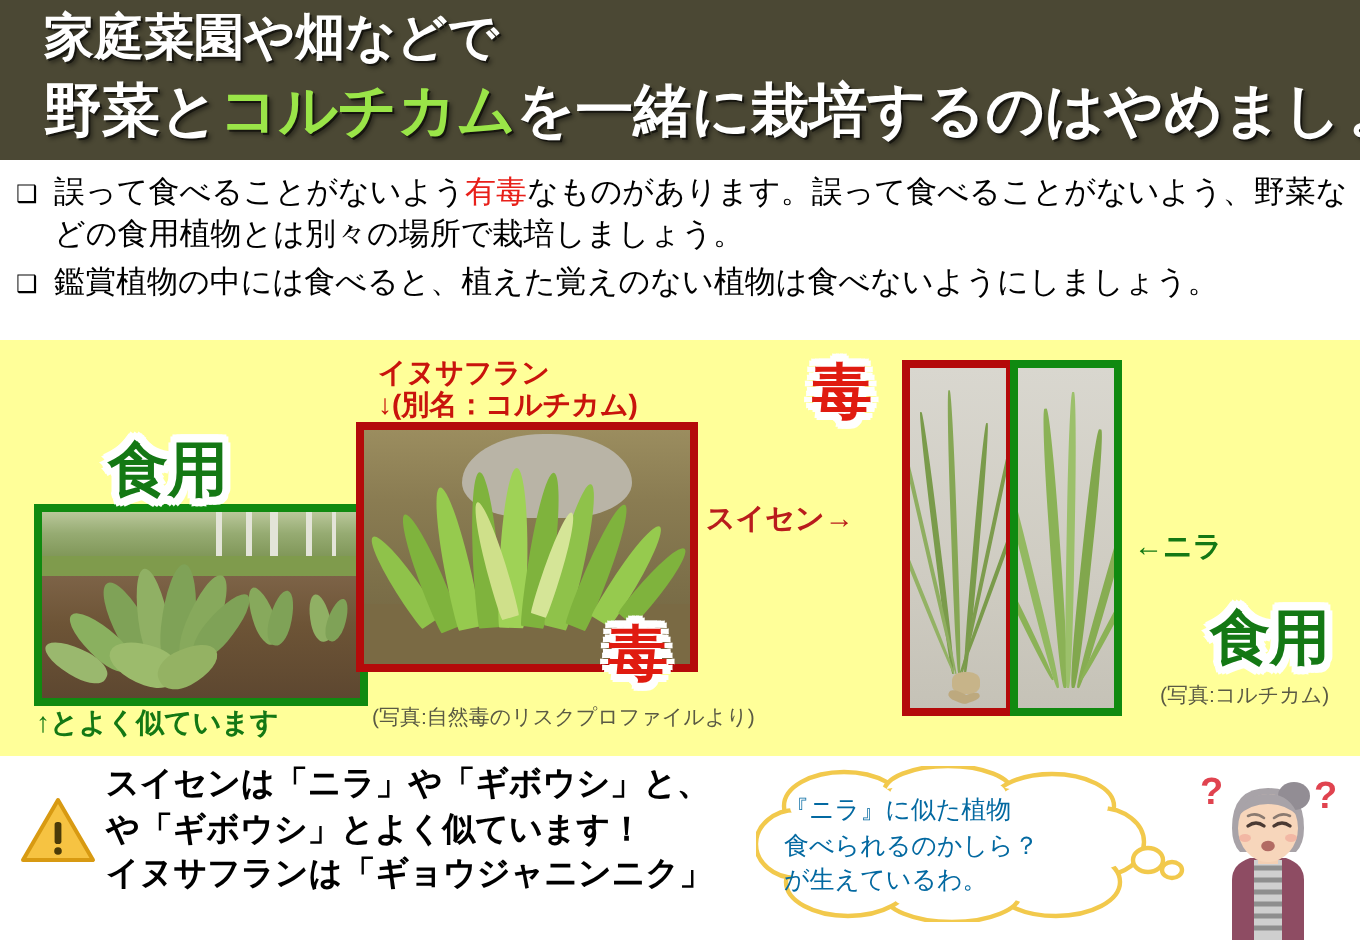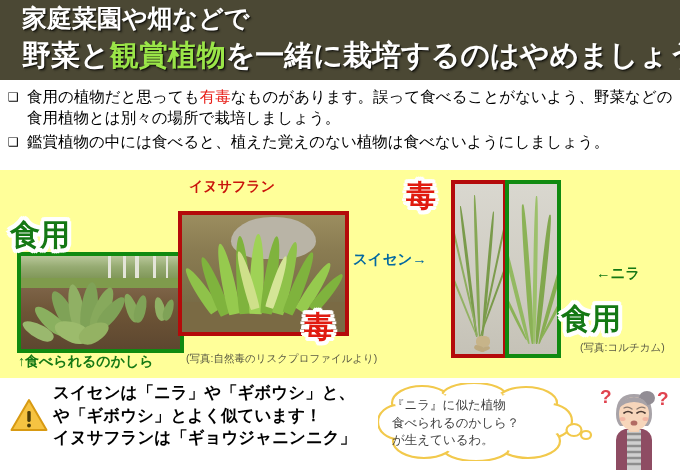--- a/index.html
+++ b/index.html
@@ -58,72 +58,72 @@
   .pr-bg{position:absolute;inset:0;background:linear-gradient(180deg,#d9d7cf 0%,#cfccc2 60%,#c5c2b7 100%);}
   .blade{position:absolute;background:#7a9b4b;transform-origin:bottom center;border-radius:40%;}
   .root{position:absolute;background:#c7b489;border-radius:40%;}
 
   
   .ovl{position:absolute;white-space:nowrap;font-weight:bold;}
   .tag-edible{font-size:30px;color:#147814;
     text-shadow:
       -3px -3px 0 #fff, 3px -3px 0 #fff, -3px 3px 0 #fff, 3px 3px 0 #fff,
       -4px 0 0 #fff, 4px 0 0 #fff, 0 -4px 0 #fff, 0 4px 0 #fff,
-      -2px -4px 0 #fff, 2px -4px 0 #fff, -2px 4px 0 #fff, 2px 4px 0 #fff;}
+      -2px -4px 0 #fff, 2px -4px 0 #fff, -2px 4px 0 #fff, 2px 4px 0 #fff; margin-left: 44px;}
   .tag-poison{font-size:30px;color:#e01b10;
     text-shadow:
       -3px -3px 0 #fff, 3px -3px 0 #fff, -3px 3px 0 #fff, 3px 3px 0 #fff,
       -4px 0 0 #fff, 4px 0 0 #fff, 0 -4px 0 #fff, 0 4px 0 #fff,
       -2px -4px 0 #fff, 2px -4px 0 #fff, -2px 4px 0 #fff, 2px 4px 0 #fff;}
 
   .lbl-edible-left{left:10px;top:215px;}
   .lbl-poison-mid{left:304px;top:307px;}
   .lbl-poison-right{left:406px;top:176px;}
   .lbl-edible-right{left:561px;top:299px;}
 
   .ttl-inusafuran{position:absolute;left:189px;top:178px;font-size:14px;font-weight:bold;color:#c9140c;
      line-height:16px;white-space:nowrap;letter-spacing:0px;}
-  .arw-suisen{position:absolute;left:353px;top:250px;font-size:14.5px;font-weight:bold;color:#0369a1;white-space:nowrap;}
-  .arw-nira{position:absolute;left:596px;top:264px;font-size:14.5px;font-weight:bold;color:#147814;white-space:nowrap;}
+  .arw-suisen{position:absolute;left:353px;top:250px;font-size:14.5px;font-weight:bold;color:#b91c1c;white-space:nowrap;}
+  .arw-nira{position:absolute;left:567px;top:264px;font-size:14.5px;font-weight:bold;color:#147814;white-space:nowrap;}
   .arw-gyouja{position:absolute;left:18px;top:353px;font-size:14px;font-weight:bold;color:#147814;white-space:nowrap;}
 
   .cap{position:absolute;font-size:10.5px;color:#5a5a44;white-space:nowrap;}
   .cap-mid{left:186px;top:352px;}
   .cap-right{left:580px;top:341px;}
 
   
   .bottom{position:absolute;left:0;top:378px;width:680px;height:95px;background:#fff;}
   .warn-tri{position:absolute;left:10px;top:398px;width:38px;height:34px;}
   .warn-text{position:absolute;left:53px;top:381px;font-size:16.5px;font-weight:bold;color:#000;line-height:22.5px;white-space:nowrap;}
 
   .bubble{position:absolute;left:378px;top:383px;width:218px;height:78px;}
   .bubble svg{position:absolute;left:0;top:0;}
-  .bubble-text{position:absolute;left:14px;top:14px;width:196px;font-size:12.5px;color:#404040;line-height:17.5px;}
+  .bubble-text{position:absolute;left:14px;top:14px;width:196px;font-size:12.5px;color:#0369a1;line-height:17.5px;}
 
   .granny{position:absolute;left:603px;top:388px;width:62px;height:82px;}
   .qmark{position:absolute;font-size:19px;font-weight:bold;color:#e0434f;}
   .qm-l{left:600px;top:386px;}
   .qm-r{left:657px;top:388px;}
 
   .ministry{position:absolute;left:285px;top:451px;height:19px;white-space:nowrap;font-size:14px;color:#4a4a4a;font-weight:bold;}
 </style>
 </head>
 <body>
 
 <div id="poster">
 
   <div class="header">
     <div class="hdr-line hdr-line1">家庭菜園や畑などで</div>
-    <div class="hdr-line hdr-line2"><span>野菜と</span><span class="hl-green">観賞植物</span><span>を一緒に栽培するのはやめましょう！</span></div>
+    <div class="hdr-line hdr-line2"><span>野菜と</span><span class="hl-green">コルチカム</span><span>を一緒に栽培するのはやめましょう！</span></div>
   </div>
 
   <div class="bullets">
     <div class="bullet b1">
       <span class="mark">❑</span>
-      <span class="btxt"><span>食用の植物だと思っても</span><span class="red">有毒</span><span>なものがあります。誤って食べることがないよう、野菜などの食用植物とは別々の場所で栽培しましょう。</span></span>
+      <span class="btxt"><span>誤って食べることがないよう</span><span class="red">有毒</span><span>なものがあります。誤って食べることがないよう、野菜などの食用植物とは別々の場所で栽培しましょう。</span></span>
     </div>
     <div class="bullet b2">
       <span class="mark">❑</span>
       <span class="btxt">鑑賞植物の中には食べると、植えた覚えのない植物は食べないようにしましょう。</span>
     </div>
   </div>
 
   <div class="ypanel"></div>
 
   <div class="frame green ph-left">
@@ -201,24 +201,25 @@
     </div>
   </div>
 
   <div class="ovl tag-edible lbl-edible-left">食用</div>
   <div class="ovl tag-poison lbl-poison-mid">毒</div>
   <div class="ovl tag-poison lbl-poison-right">毒</div>
   <div class="ovl tag-edible lbl-edible-right">食用</div>
 
   <div class="ttl-inusafuran">
     <div>イヌサフラン</div>
+    <div>↓(別名：コルチカム)</div>
   </div>
   <div class="arw-suisen">スイセン→</div>
   <div class="arw-nira">←ニラ</div>
-  <div class="arw-gyouja">↑食べられるのかしら</div>
+  <div class="arw-gyouja">↑とよく似ています</div>
 
   <div class="cap cap-mid">(写真:自然毒のリスクプロファイルより)</div>
   <div class="cap cap-right">(写真:コルチカム)</div>
 
   <div class="bottom"></div>
 
   <svg class="warn-tri" viewBox="0 0 38 34">
     <path d="M19 2 L36.5 32 L1.5 32 Z" fill="#f6c342" stroke="#d89a12" stroke-width="2" stroke-linejoin="round"></path>
     <rect x="17.3" y="13" width="3.4" height="11" rx="1.4" fill="#4a3a08"></rect>
     <circle cx="19" cy="27.5" r="1.9" fill="#4a3a08"></circle>

